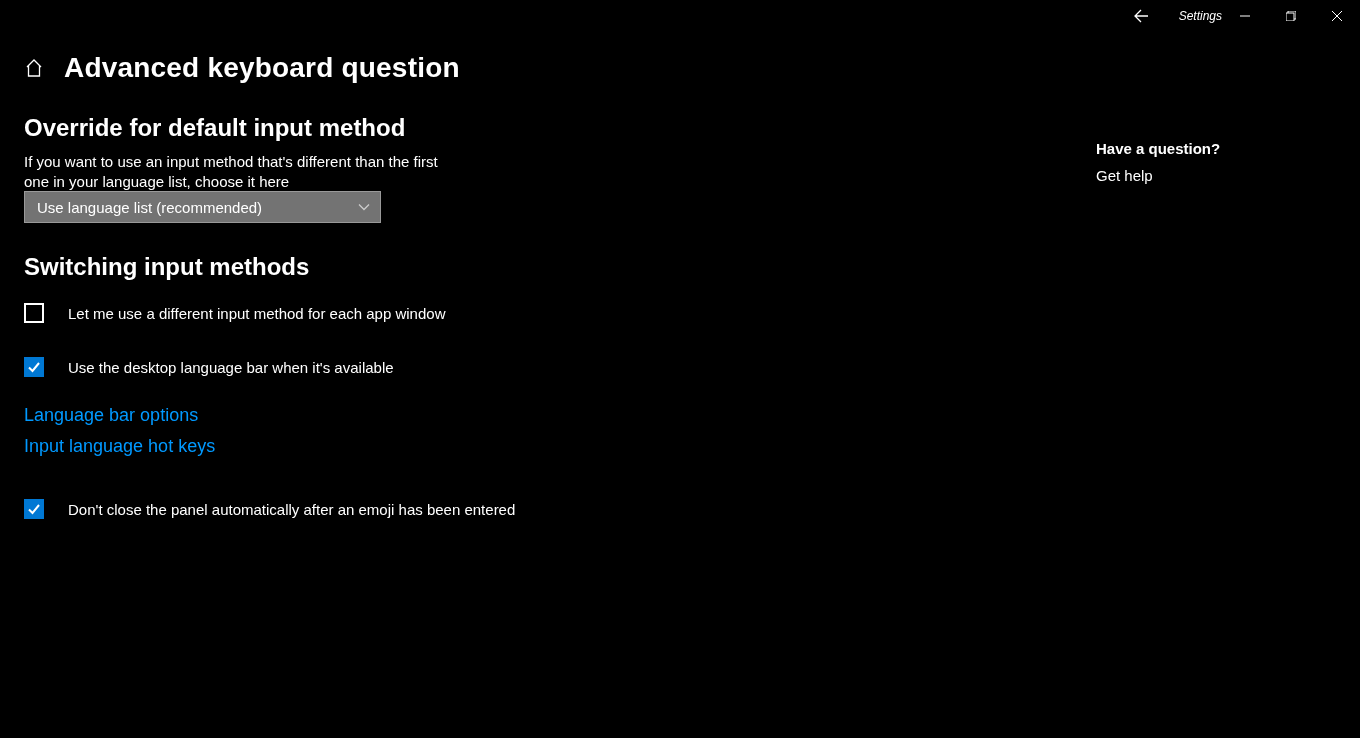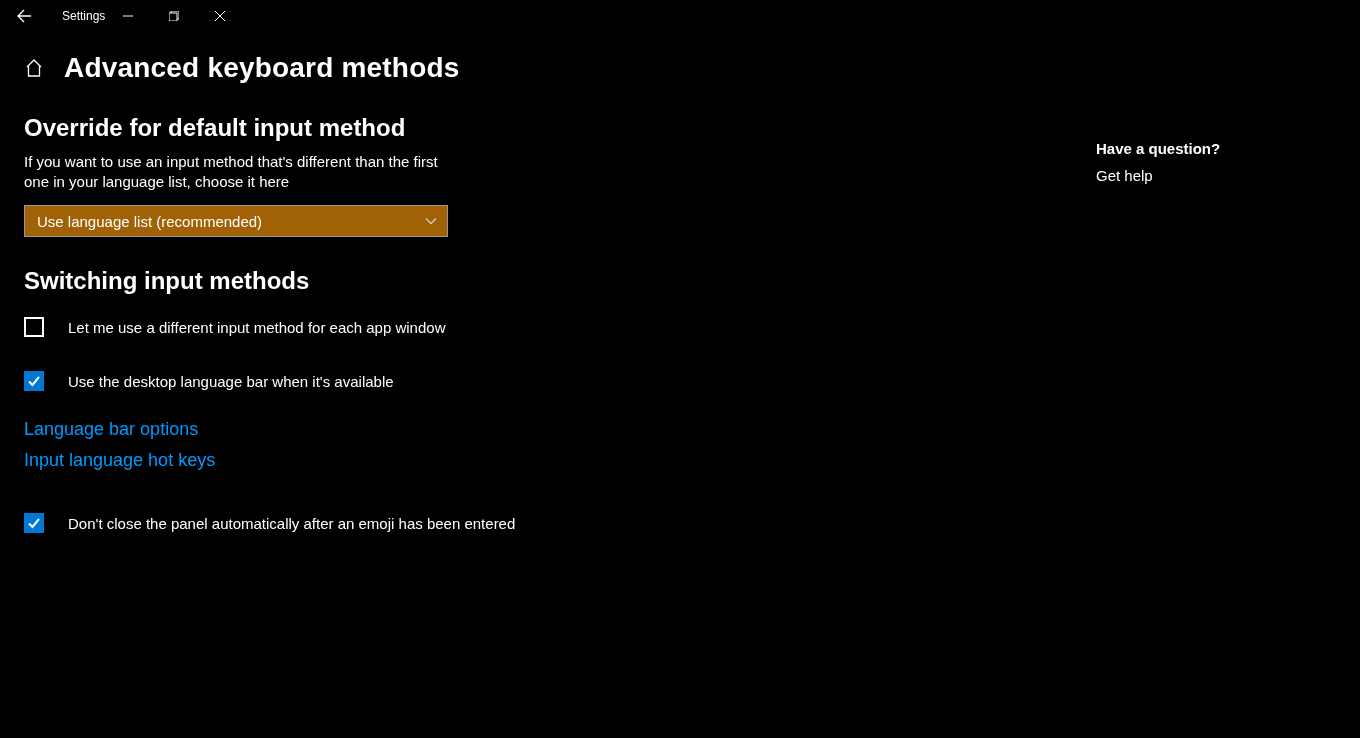--- a/index.html
+++ b/index.html
@@ -14,21 +14,22 @@
       color: #ffffff;
       font-family: "Segoe UI", Tahoma, sans-serif;
       font-size: 15px;
       overflow: hidden;
       position: relative;
     }
     .titlebar {
       height: 32px;
       display: flex;
       align-items: center;
-      justify-content: flex-start;
+      justify-content: flex-end;
+      font-style: italic;
     }
     .titlebar-left {
       display: flex;
       align-items: center;
       height: 100%;
     }
     .back-btn {
       width: 48px;
       height: 32px;
       display: flex;
@@ -102,27 +103,26 @@
       font-size: 24px;
       font-weight: 600;
       margin-bottom: 10px;
       margin-top: 20px;
     }
     .section-desc {
       font-size: 15px;
       color: #ffffff;
       max-width: 440px;
       line-height: 1.3;
-      margin-bottom: 14px;
     }
     .dropdown {
-      width: 424px;
+      width: 357px;
       height: 32px;
       border: 1px solid #999999;
-      background: #a16207;
+      background: #737373;
       display: flex;
       align-items: center;
       justify-content: space-between;
       padding: 0 10px 0 12px;
       cursor: pointer;
       margin-bottom: 30px;
     }
     .dropdown-text {
       font-size: 15px;
     }
@@ -226,21 +226,21 @@
 
 <div class="content">
   <div class="main-col">
 
     <div class="page-header">
       <div class="home-icon">
         <svg viewBox="0 0 20 20">
           <path d="M3 9 L10 2 L17 9 M4.5 7.5 L4.5 18 L15.5 18 L15.5 7.5"></path>
         </svg>
       </div>
-      <div class="page-title">Advanced keyboard methods</div>
+      <div class="page-title">Advanced keyboard question</div>
     </div>
 
     <div class="section-heading">Override for default input method</div>
     <div class="section-desc">If you want to use an input method that's different than the first one in your language list, choose it here</div>
     <div class="dropdown">
       <span class="dropdown-text">Use language list (recommended)</span>
       <svg viewBox="0 0 12 12">
         <path d="M1 3.5 L6 8.5 L11 3.5"></path>
       </svg>
     </div>

